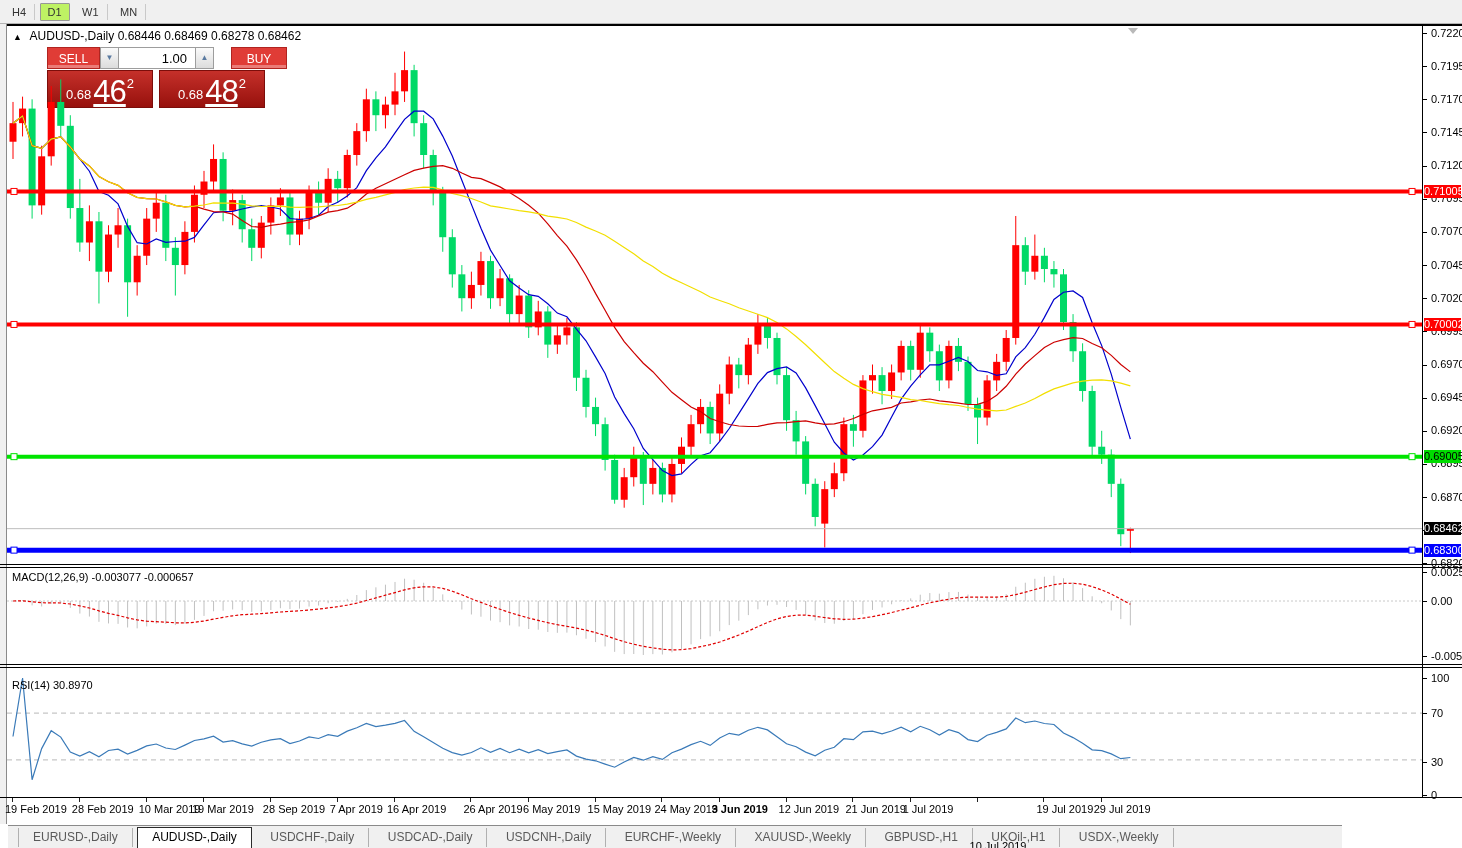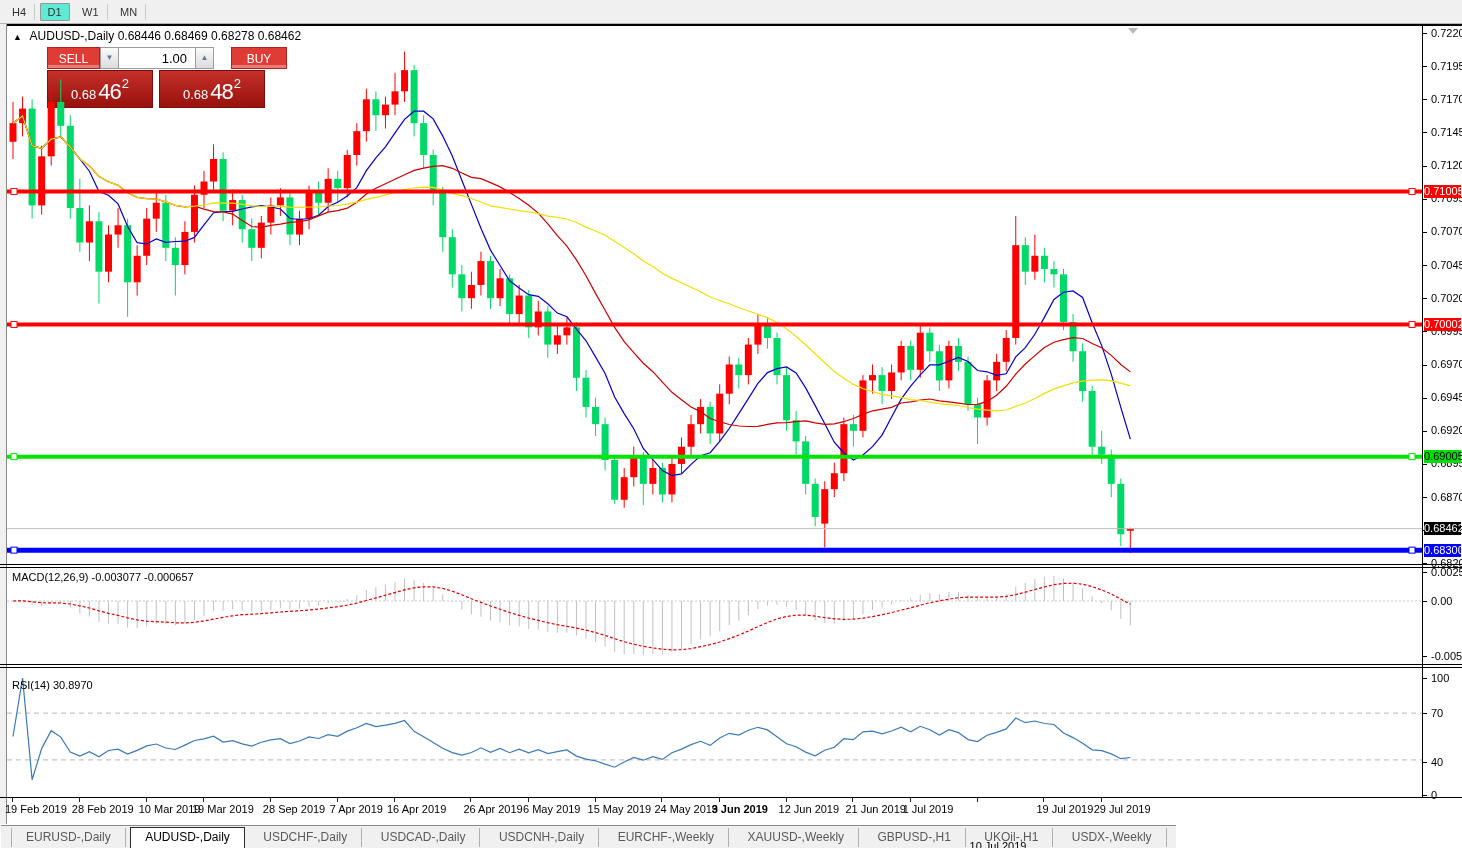--- a/index.html
+++ b/index.html
@@ -3,21 +3,21 @@
 <meta charset="utf-8">
 <style>
   html,body{margin:0;padding:0;width:1462px;height:848px;background:#ffffff;overflow:hidden;
     font-family:"Liberation Sans",sans-serif;-webkit-font-smoothing:none;}
   .abs{position:absolute;}
   
   #toolbar{left:0;top:0;width:1462px;height:23px;background:#f0f0f0;border-bottom:1px solid #b4b4b4;}
   .tf{display:inline-block;height:16px;line-height:16px;margin-top:3px;padding:0 8px;font-size:11px;color:#333;
       border-right:1px solid #c9c9c9;cursor:default;}
   .tf.first{margin-left:4px;}
-  .tf.active{background:#5eead4;border:1px solid #979797;border-radius:1px;padding:0 7px;}
+  .tf.active{background:#bef264;border:1px solid #979797;border-radius:1px;padding:0 7px;}
   
   #win-left-strip{left:0;top:24px;width:6px;height:800px;background:#f0f0f0;border-right:1px solid #8a8a8a;}
   #chart-frame{left:7px;top:24px;width:1455px;height:774px;background:#fff;border-top:2px solid #000;}
   #scroll-marker{left:1128px;top:28px;width:0;height:0;border-left:5px solid transparent;border-right:5px solid transparent;border-top:6px solid #b9b9b9;}
   #chart-title{left:13px;top:29px;font-size:12px;color:#000;white-space:nowrap;}
   #chart-title .arr{font-size:9px;margin-right:5px;}
   
   #trade{left:2px;top:47px;width:242px;padding-left:45px;}
   .trow{display:flex;height:22px;}
   .tbtn{background:#e03c36;color:#fff;font-size:12px;text-align:center;line-height:22px;
@@ -25,34 +25,34 @@
   #sell-btn{width:53px;}
   #buy-btn{width:56px;margin-left:17px;}
   .spin-btn{width:19px;background:linear-gradient(#fafafa,#dcdcdc);border:1px solid #9d9d9d;box-sizing:border-box;
         color:#5a7aa0;font-size:8px;text-align:center;line-height:20px;}
   #vol-input{width:68px;border:1px solid #9d9d9d;border-left:none;border-right:none;font-size:13px;
         text-align:right;padding:0 8px 0 0;font-family:"Liberation Sans",sans-serif;color:#000;}
   .prow{display:flex;margin-top:1px;}
   .pricebox{width:106px;height:38px;background:linear-gradient(#c5302a,#97110d);color:#fff;display:flex;
         align-items:flex-end;justify-content:center;border:1px solid #7c0d0a;box-sizing:border-box;}
   .pricebox .sm{font-size:13px;margin:0 2px 5px 0;}
-  .pricebox .big{font-size:22px;line-height:30px;letter-spacing:-1px;}
+  .pricebox .big{font-size:31px;line-height:30px;letter-spacing:-1px;text-decoration:underline;}
   .pricebox .sup{font-size:13px;margin:0 0 16px 1px;}
   .pricebox.right{margin-left:6px;}
   
   .hsep{left:0;width:1462px;height:1px;background:#000;}
   #vaxis-line{left:1422px;top:26px;width:1px;height:772px;background:#000;}
   .axis-label{position:absolute;left:1431px;font-size:11px;color:#000;white-space:nowrap;}
   .axis-tick{position:absolute;left:1423px;width:4px;height:1px;background:#000;}
   .badge{position:absolute;left:1424px;width:37px;height:13px;font-size:11px;line-height:13px;text-align:center;}
   .ind-label{position:absolute;left:12px;font-size:11px;color:#000;white-space:nowrap;}
   .xlabel{position:absolute;top:803px;font-size:11px;color:#000;white-space:nowrap;}
   .xtick{position:absolute;top:798px;width:1px;height:4px;background:#222;}
   
-  #tabbar{left:1px;top:825px;width:1175px;height:23px;background:#f0f0f0;border-top:1px solid #8a8a8a;}
+  #tabbar{left:8px;top:825px;width:1334px;height:23px;background:#f0f0f0;border-top:1px solid #8a8a8a;}
   .tab{display:inline-block;height:19px;line-height:19px;padding:0 14px;font-size:12px;color:#5a5a5a;
        border-right:1px solid #b0b0b0;margin-top:2px;cursor:default;}
   .tab.first{margin-left:10px;border-left:1px solid #b0b0b0;}
   .tab.active{background:#fff;color:#000;border:1px solid #2b2b2b;border-bottom:none;height:21px;margin-top:1px;}
 </style>
 </head>
 <body>
 
 <div id="toolbar" class="abs">
   <span class="tf first">H4</span>
@@ -541,21 +541,21 @@
 <div class="abs axis-label" style="top: 566px;">0.002522</div>
 <div class="abs axis-tick" style="top: 572px;"></div>
 <div class="abs axis-label" style="top: 595px;">0.00</div>
 <div class="abs axis-tick" style="top: 601px;"></div>
 <div class="abs axis-label" style="top: 650px;">-0.005234</div>
 <div class="abs axis-tick" style="top: 656px;"></div>
 <div class="abs axis-label" style="top: 672px;">100</div>
 <div class="abs axis-tick" style="top: 678px;"></div>
 <div class="abs axis-label" style="top: 707px;">70</div>
 <div class="abs axis-tick" style="top: 713px;"></div>
-<div class="abs axis-label" style="top: 756px;">40</div>
+<div class="abs axis-label" style="top: 756px;">30</div>
 <div class="abs axis-tick" style="top: 762px;"></div>
 <div class="abs axis-label" style="top: 789px;">0</div>
 <div class="abs axis-tick" style="top: 795px;"></div>
 <div class="abs xtick" style="left: 12px;"></div>
 <div class="abs xlabel" style="left: 5px;">19 Feb 2019</div>
 <div class="abs xtick" style="left: 78.85px;"></div>
 <div class="abs xlabel" style="left: 71.85px;">28 Feb 2019</div>
 <div class="abs xtick" style="left: 145.7px;"></div>
 <div class="abs xlabel" style="left: 138.7px;">10 Mar 2019</div>
 <div class="abs xtick" style="left: 203px;"></div>

